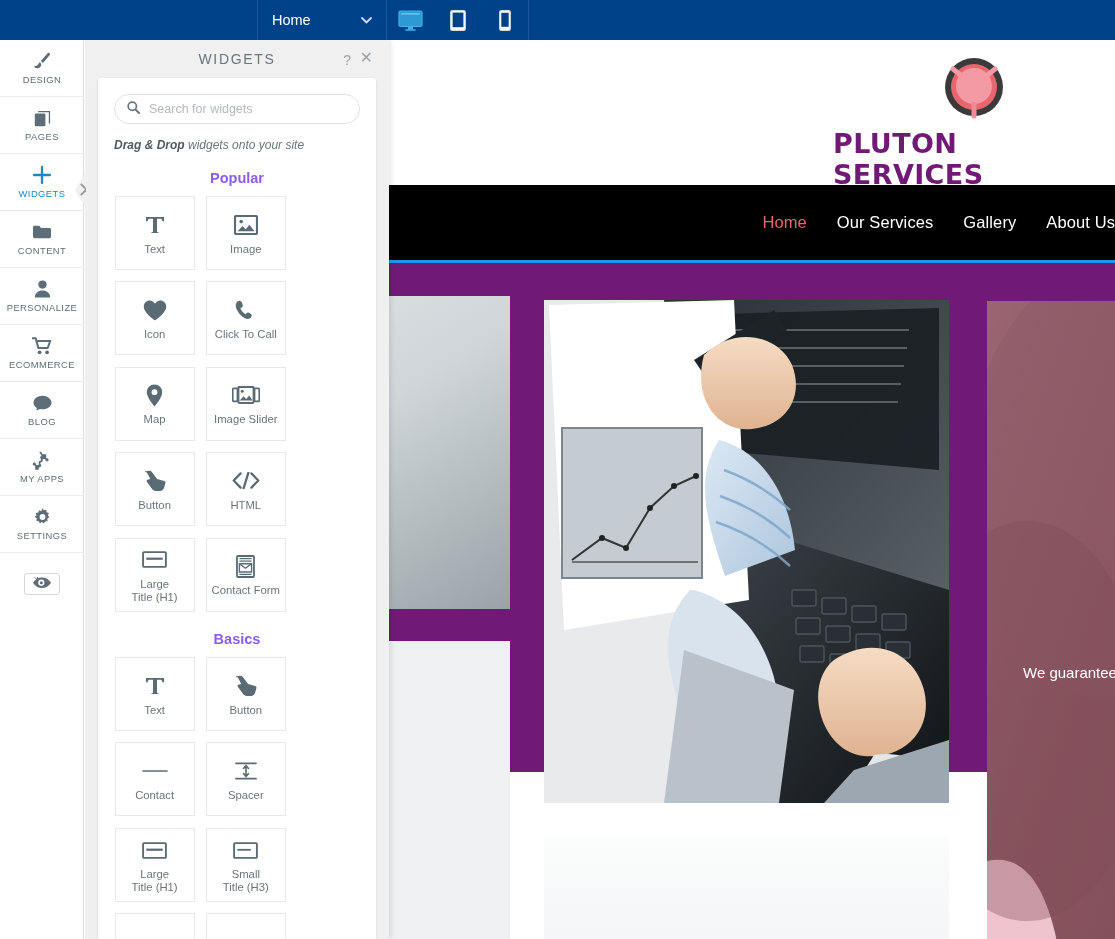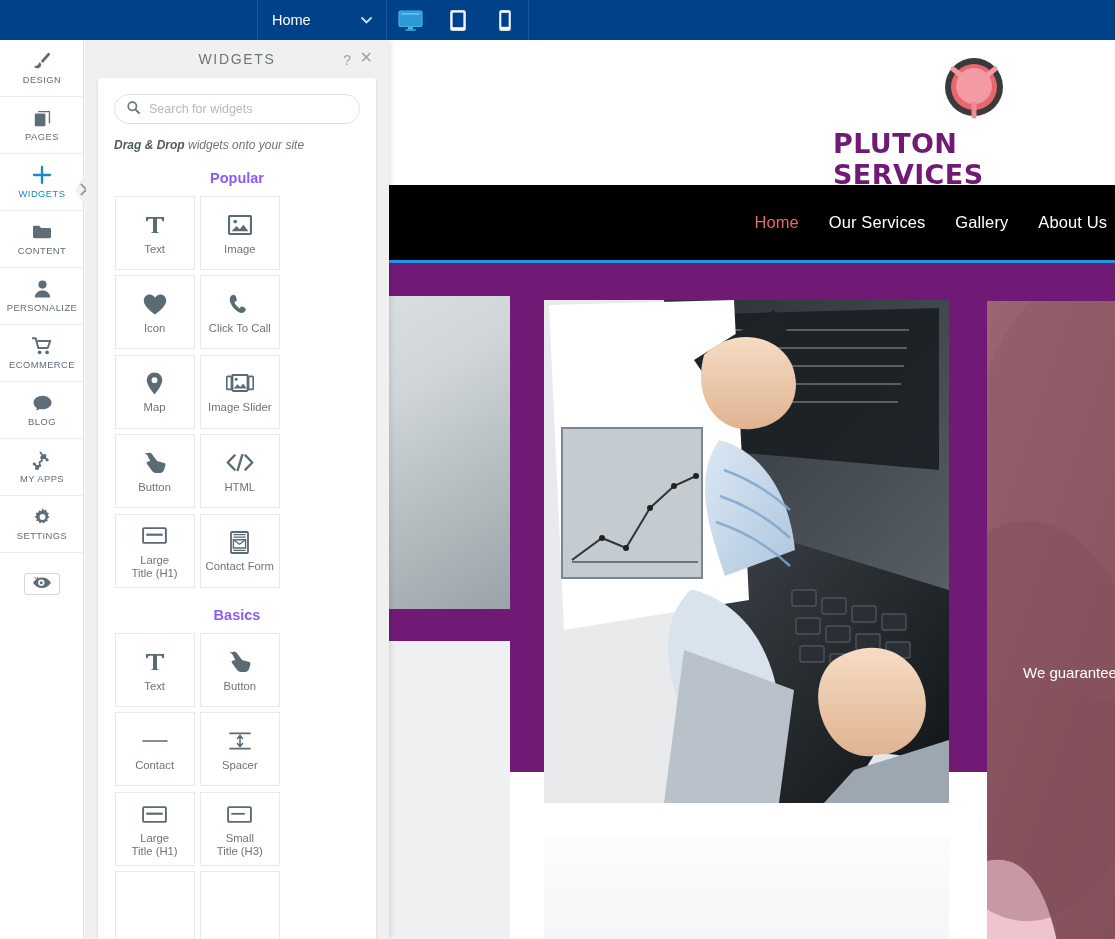--- a/index.html
+++ b/index.html
@@ -113,21 +113,21 @@
   #search-input::placeholder { color: #b2babf; }
   #drag-note {
     margin-top: 14px; font-size: 12px; color: #6a757c;
     font-style: italic;
   }
   #drag-note b { font-weight: 700; font-style: italic; color: #4e5a62; }
   .section-title {
     text-align: center; font-size: 14.5px; color: #8b5cf6;
     margin: 18px 0 10px 0; font-weight: 700;
   }
-  .widget-grid { display: flex; flex-wrap: wrap; gap: 4px; }
+  .widget-grid { display: flex; flex-wrap: wrap; gap: 10px; }
   .widget-cell {
     width: 80px; height: 74px;
     border: 1px solid #e6e9ea; background: #fff;
     display: flex; flex-direction: column; align-items: center; justify-content: center;
     cursor: grab; gap: 4px;
     margin: 0 0.6px 1.4px 0.6px;
   }
   .wc-icon { height: 28px; display: flex; align-items: center; justify-content: center; color: #5b6b74; }
   .wc-label {
     font-size: 11.3px; color: #6a757c; text-align: center; line-height: 12.6px;
@@ -568,21 +568,21 @@
         </svg>
       </div>
       <div id="logo-text">PLUTON SERVICES</div>
     </div>
   </div>
 
   <div id="site-nav">
     <span class="nav-link active">Home</span>
     <span class="nav-link">Our Services</span>
     <span class="nav-link">Gallery</span>
-    <span class="nav-link" style="margin-right:8px">About Us</span>
+    <span class="nav-link" style="">About Us</span>
   </div>
   <div id="nav-accent"></div>
 
   <div id="site-body">
 
     <div class="ph-img" id="photo-left-top">
       <svg class="grad" viewBox="0 0 510 313" preserveAspectRatio="xMidYMid slice">
         <defs>
           <linearGradient id="bw1" x1="0" y1="0" x2="1" y2="1">
             <stop offset="0%" stop-color="#eef1f2"></stop>

